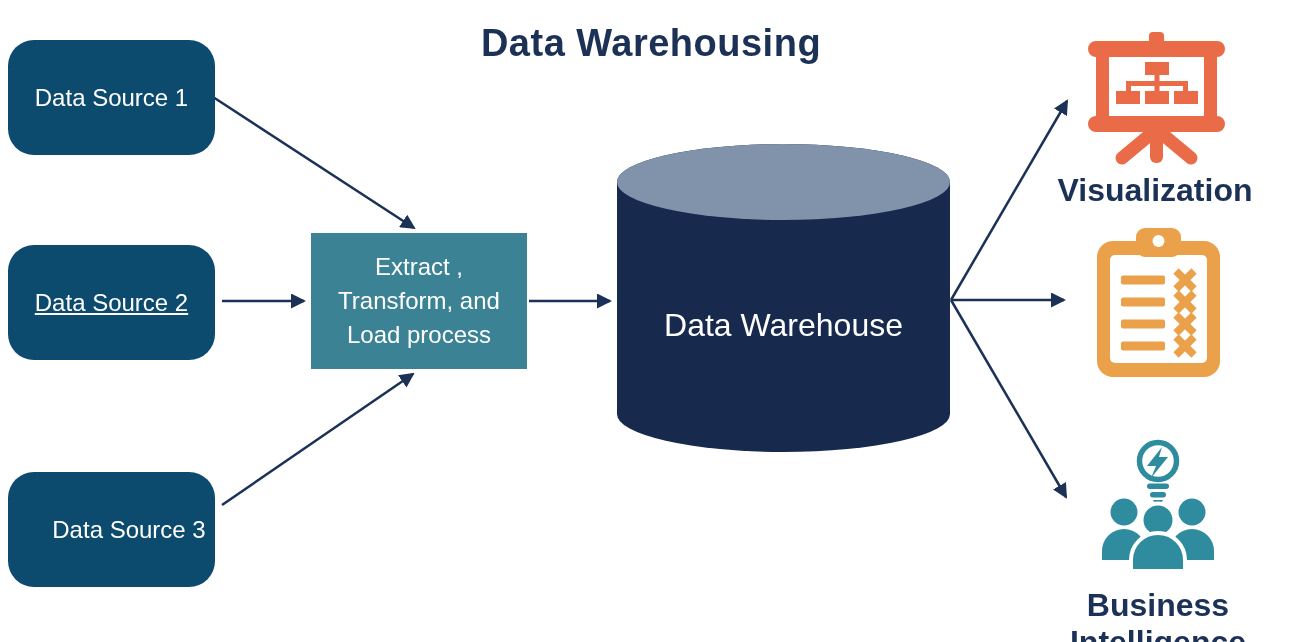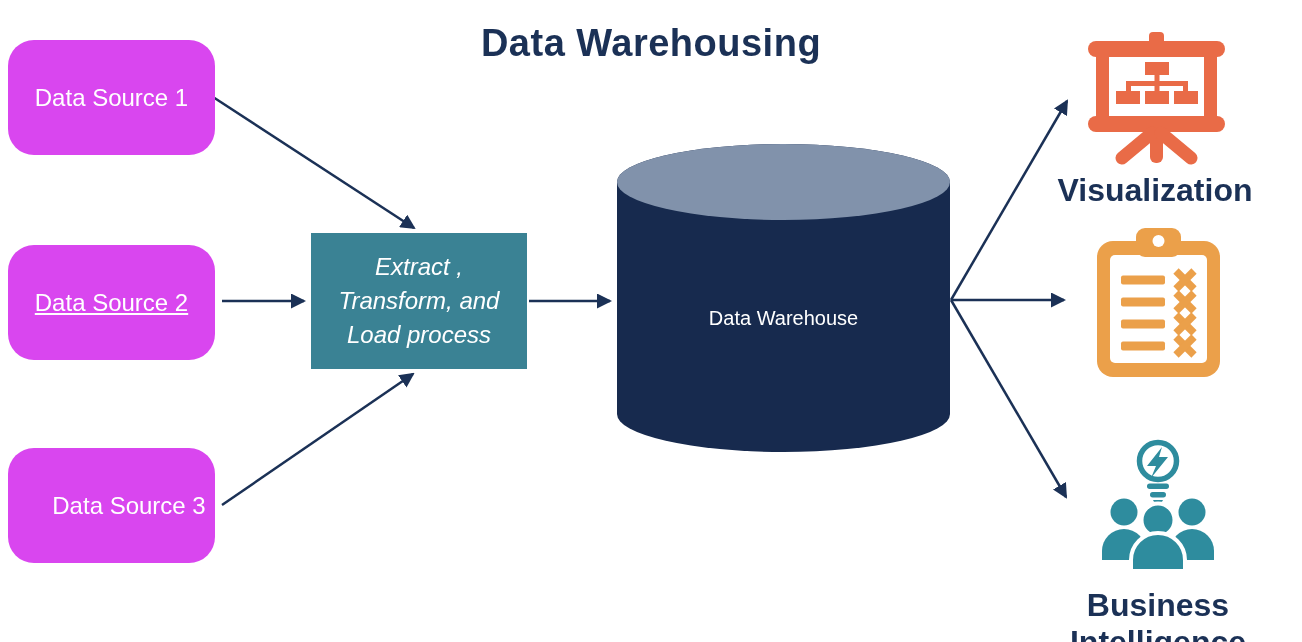--- a/index.html
+++ b/index.html
@@ -19,59 +19,58 @@
     font-size: 38px;
     font-weight: bold;
     color: #1B3156;
     letter-spacing: 0.5px;
   }
   .source-box {
     position: absolute;
     left: 8px;
     width: 207px;
     height: 115px;
-    background: #d946ef;
+    background: #0c4a6e;
     border-radius: 26px;
     display: flex;
     align-items: center;
     justify-content: center;
     color: #ffffff;
     font-size: 24px;
   }
   .src-1 { top: 40px; }
   .src-2 { top: 245px; text-decoration: underline; }
-  .src-3 { top: 448px; padding-left: 35px; }
+  .src-3 { top: 472px; padding-left: 35px; }
   .etl-box {
     position: absolute;
     left: 311px; top: 233px;
     width: 216px; height: 136px;
     background: #3A8294;
     display: flex;
     align-items: center;
     justify-content: center;
     text-align: center;
     color: #ffffff;
     font-size: 24px;
     line-height: 34px;
-    font-style: italic;
   }
   .preline { white-space: pre-line; }
   .connector-layer {
     position: absolute;
     left: 0; top: 0;
     width: 1302px; height: 642px;
     pointer-events: none;
   }
   .warehouse-label {
     position: absolute;
     left: 633px; top: 307px;
     width: 301px;
     text-align: center;
     color: #ffffff;
-    font-size: 20px;
+    font-size: 32px;
   }
   .output-icon { position: absolute; }
   .icon-visualization { left: 1088px; top: 32px; }
   .icon-reporting { left: 1097px; top: 228px; }
   .icon-bi { left: 1098px; top: 436px; }
   .output-label {
     position: absolute;
     text-align: center;
     font-size: 32px;
     font-weight: bold;

